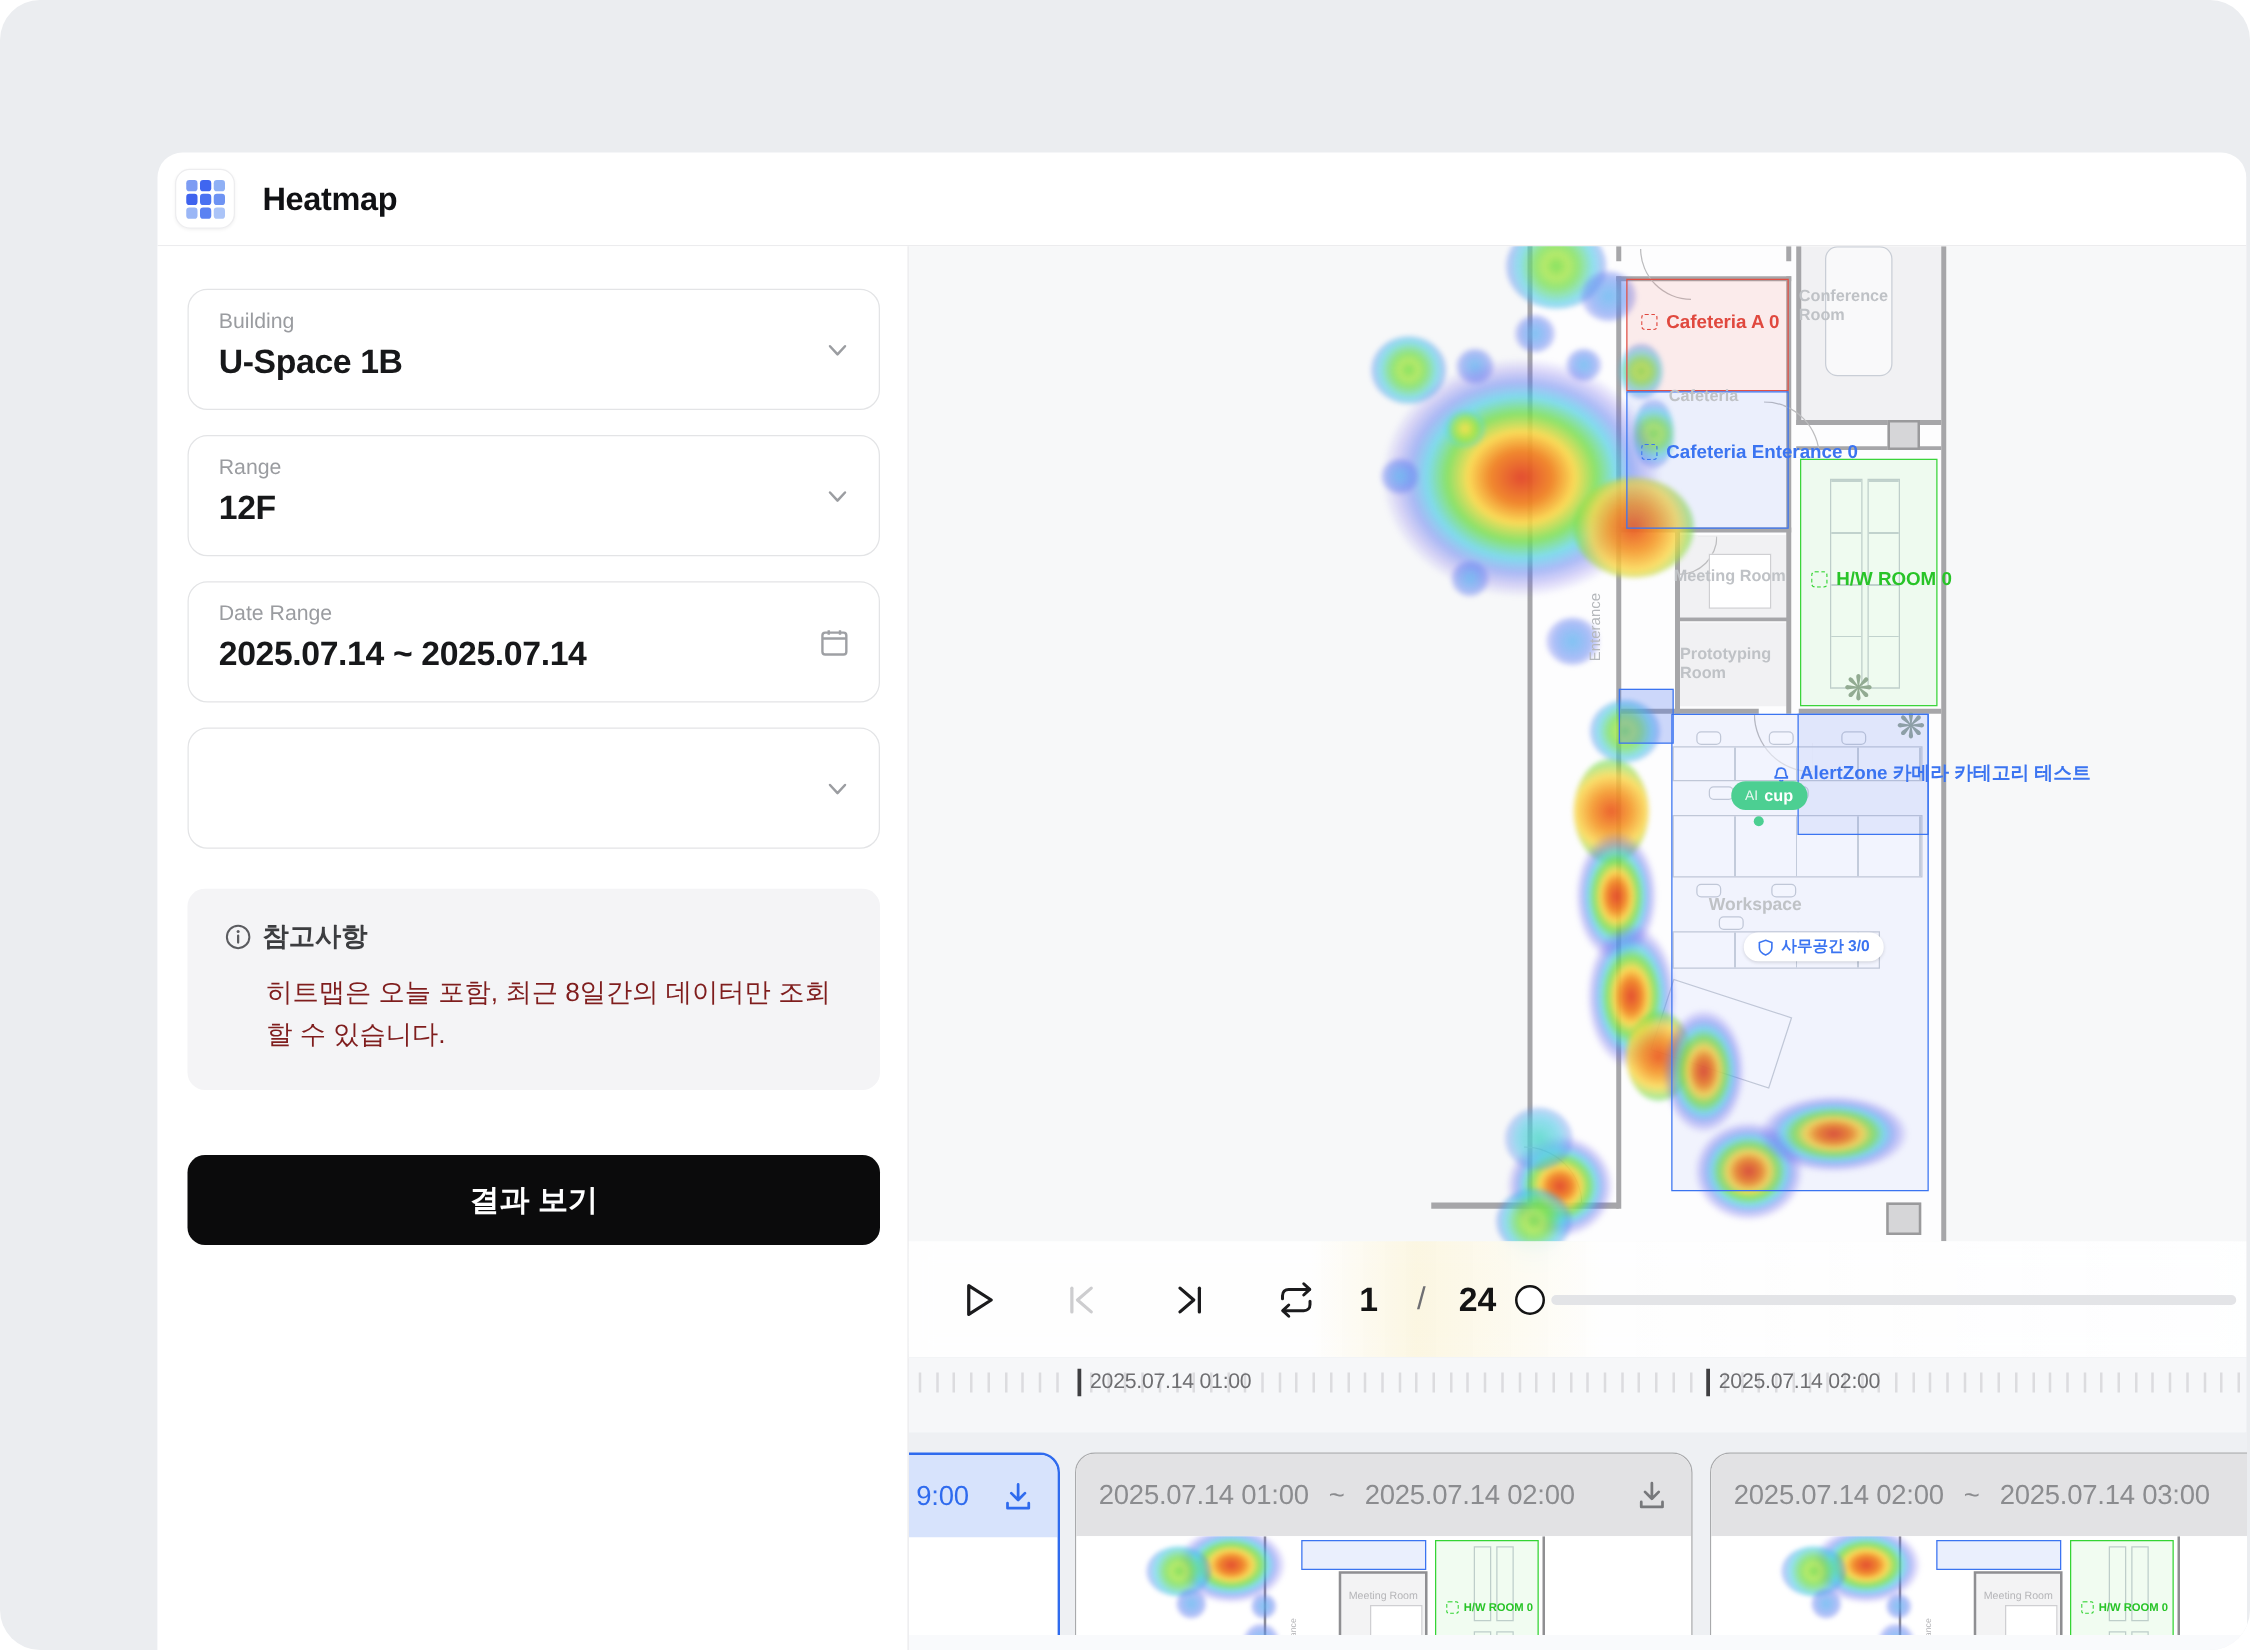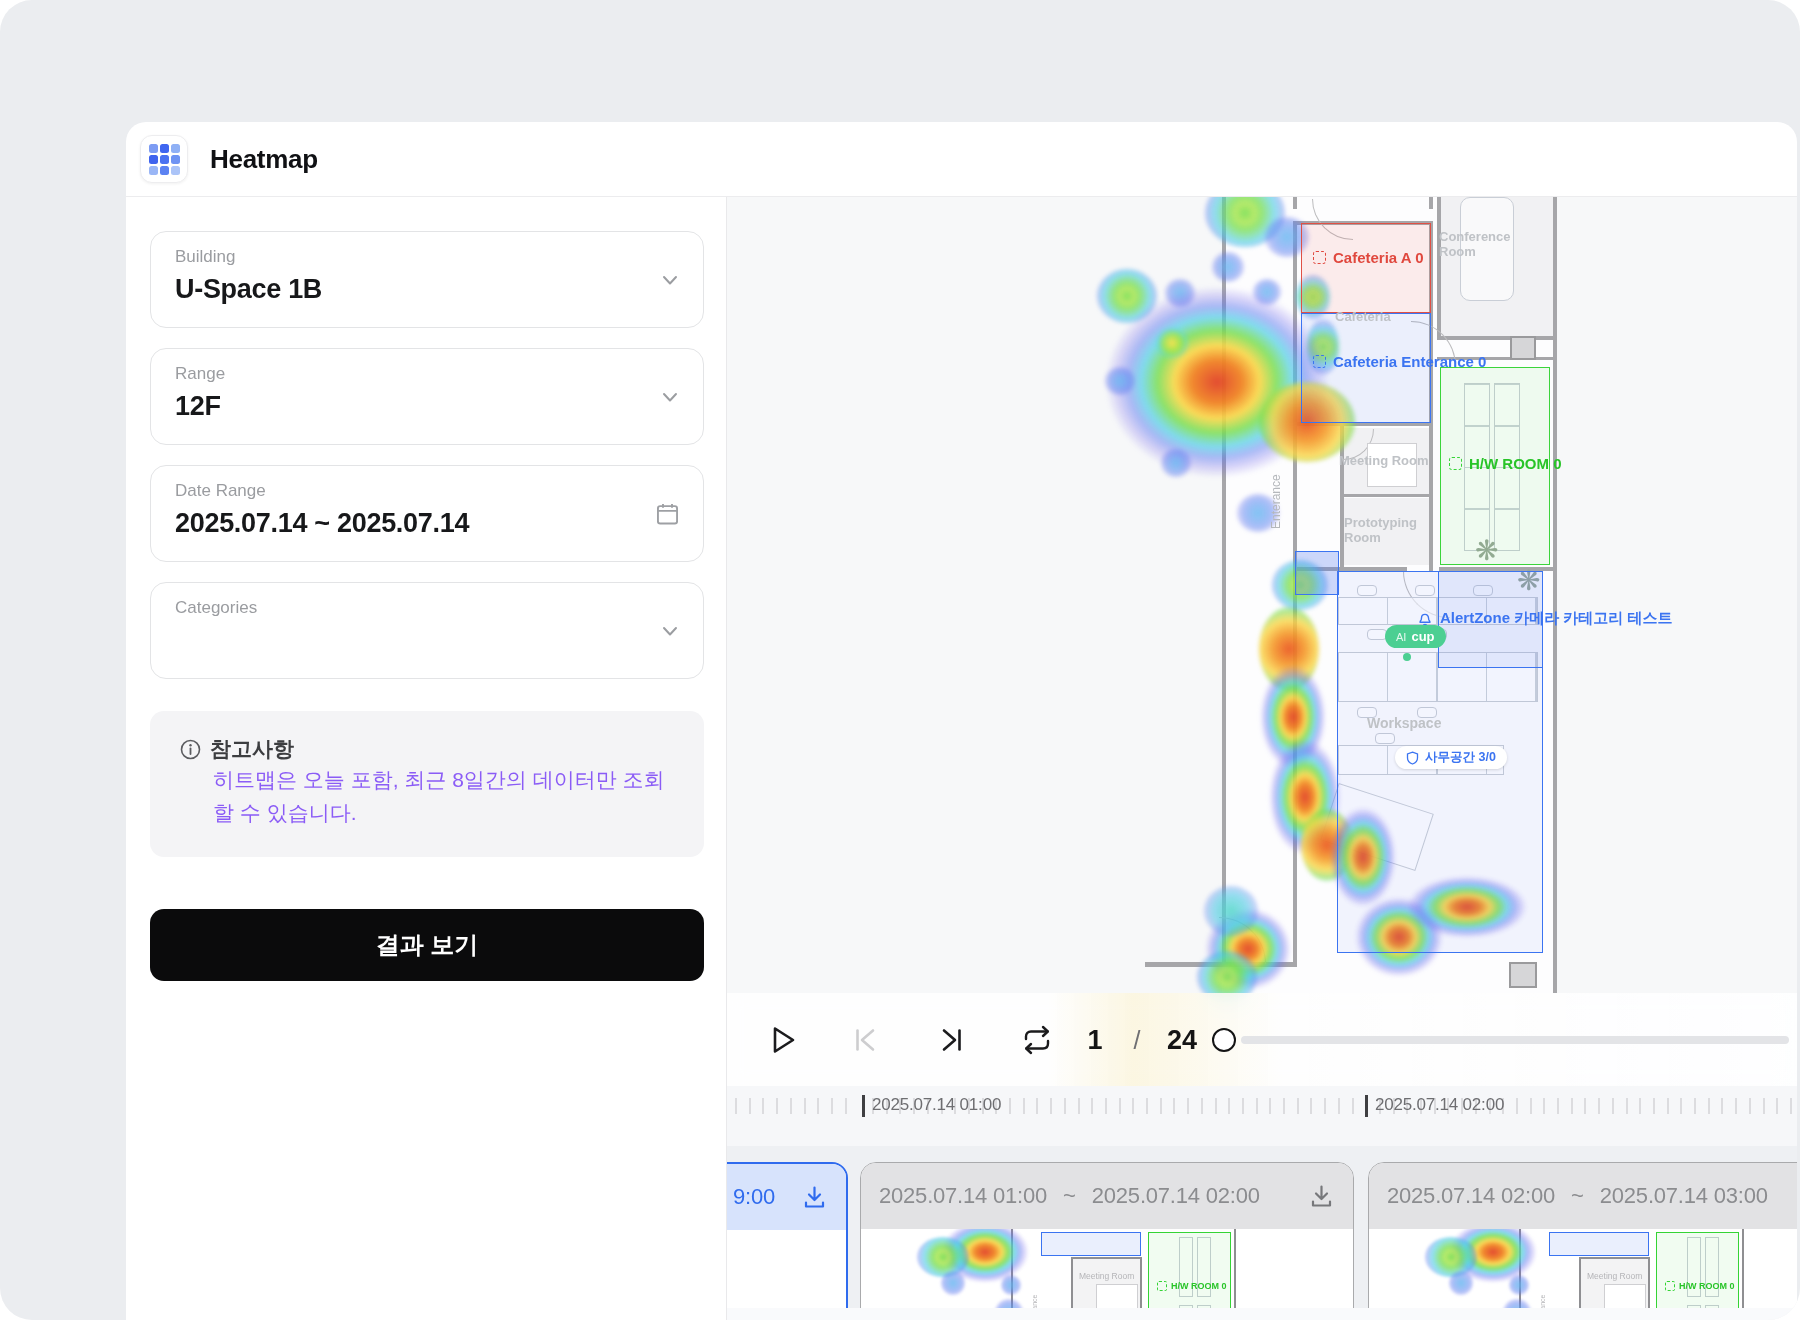--- a/index.html
+++ b/index.html
@@ -29,21 +29,21 @@
            padding:34px 22px 0 24px;box-sizing:border-box;position:relative;z-index:7;}
   .panel-title{color:#8d8f93;font-size:22px;font-weight:600;margin:0 0 28px 22px;}
   .field{border:1px solid #e3e4e6;border-radius:16px;height:97px;box-sizing:border-box;
          padding:15px 22px 0 24px;margin-bottom:20px;position:relative;background:#fff;cursor:pointer;}
   .field-label{font-size:17px;color:#9a9ca0;}
   .field-value{font-size:27px;color:#17181a;font-weight:600;margin-top:7px;letter-spacing:-.3px;}
   .field-icon{position:absolute;right:22px;top:50%;transform:translateY(-50%);line-height:0;}
   .note{background:#f4f4f6;border-radius:14px;margin-top:32px;padding:24px 24px 28px 30px;}
   .note-head{display:flex;align-items:center;gap:9px;}
   .note-title{font-size:21px;color:#3c3d40;font-weight:600;}
-  .note-body{margin:1px 0 0 33px;font-size:21px;line-height:1.55;color:#8b5cf6;}
+  .note-body{margin:16px 0 0 33px;font-size:21px;line-height:1.55;color:#7f1d1d;}
   .submit{margin-top:52px;width:100%;height:72px;background:#0b0b0c;border:none;border-radius:14px;
           color:#fff;font-size:24px;font-weight:600;cursor:pointer;}
 
   
   .main{flex:1;position:relative;background:#f7f8f9;overflow:hidden;}
   .map{position:absolute;left:0;top:0;width:100%;height:889px;}
   .abs{position:absolute;}
   .floor{background:#fdfdfe;}
   .roomfill{background:#f1f1f3;}
   .wall{background:#a6a6a9;}
@@ -182,21 +182,20 @@
           <span class="field-icon">
             <svg width="27" height="27" viewBox="0 0 24 24" fill="none" stroke="#9ea0a4" stroke-width="1.7">
               <rect x="3.5" y="5" width="17" height="15.5" rx="2"></rect>
                 <path d="M3.5 9.2 H20.5"></path>
                 <path d="M8 3.2 V6.4 M16 3.2 V6.4"></path>
             </svg>
           </span>
         </div>
 
         <div class="field">
-          <div class="field-label">Categories</div>
           <span class="field-icon">
             <svg width="22" height="22" viewBox="0 0 22 22">
                 <path d="M5 8 L11 14.5 L17 8" stroke="#9b9da1" stroke-width="2" fill="none" stroke-linecap="round" stroke-linejoin="round"></path>
               </svg>
           </span>
         </div>
 
         <div class="note">
           <div class="note-head">
             <span style="line-height:0;">

